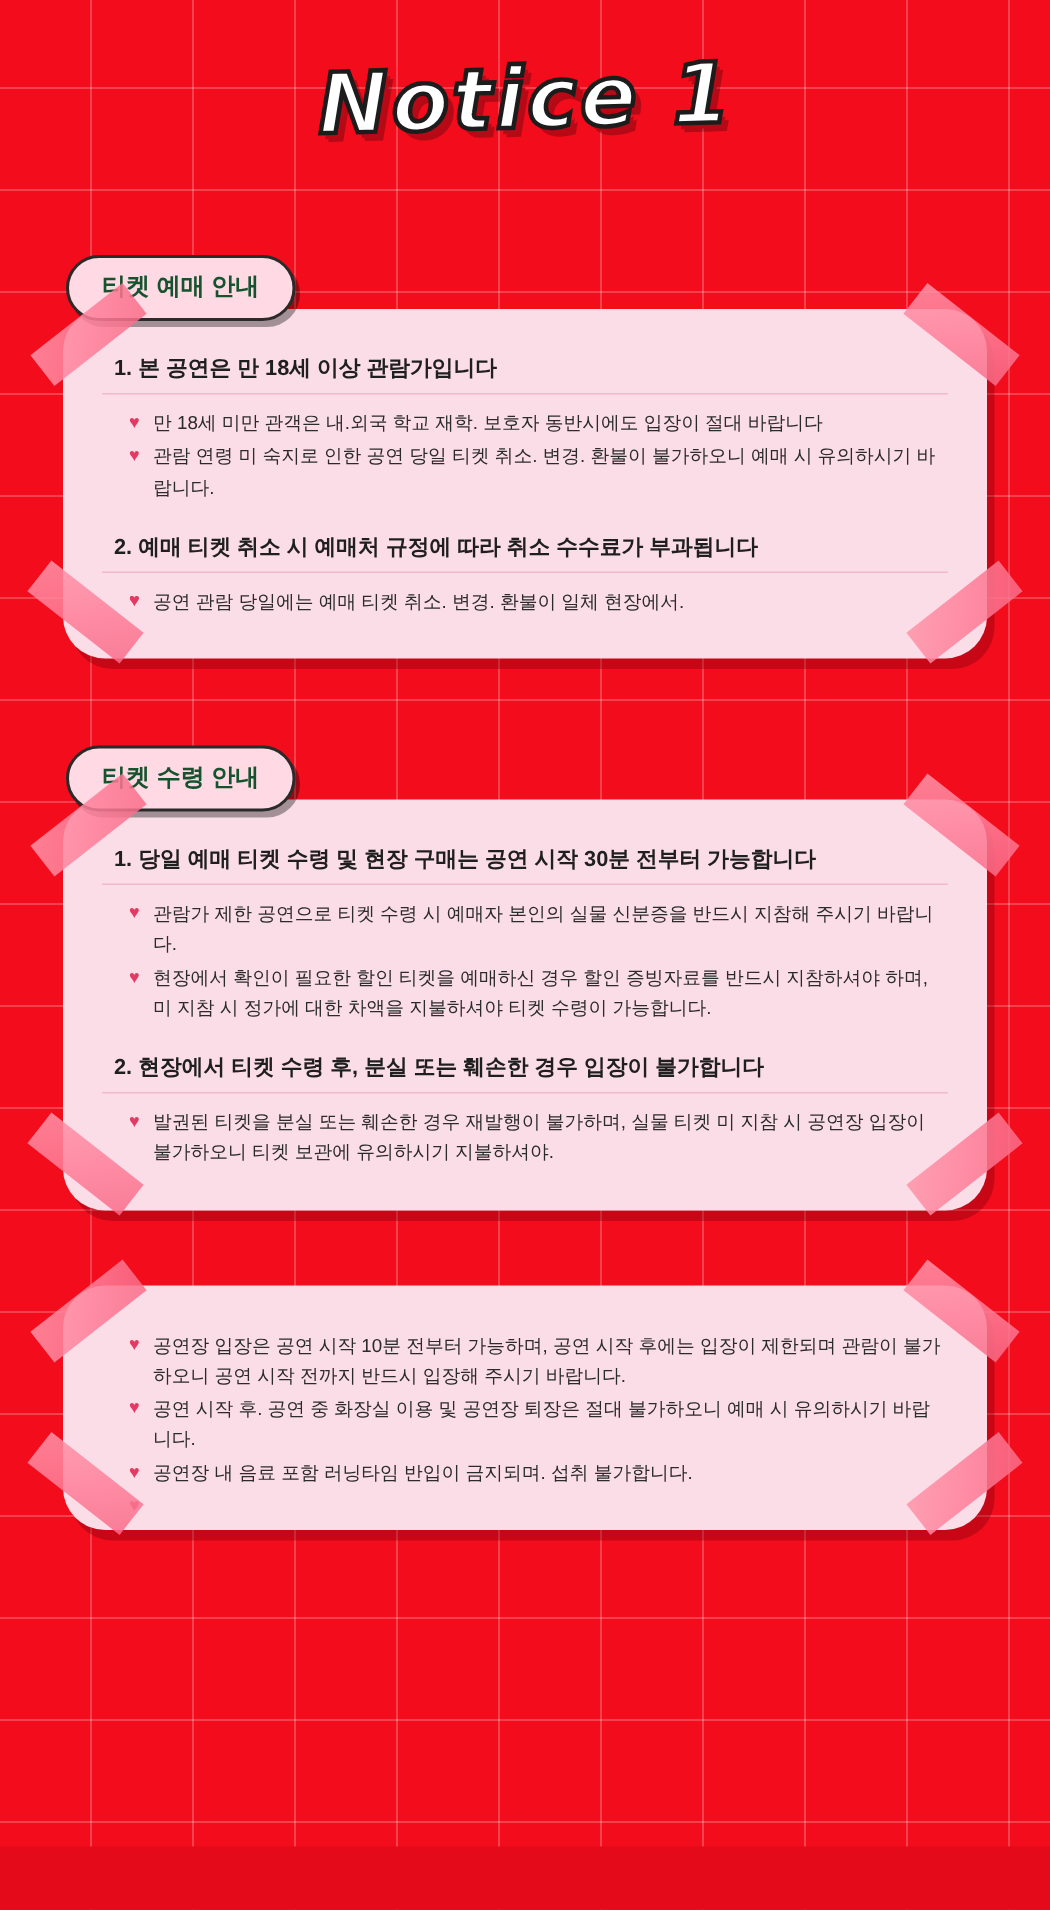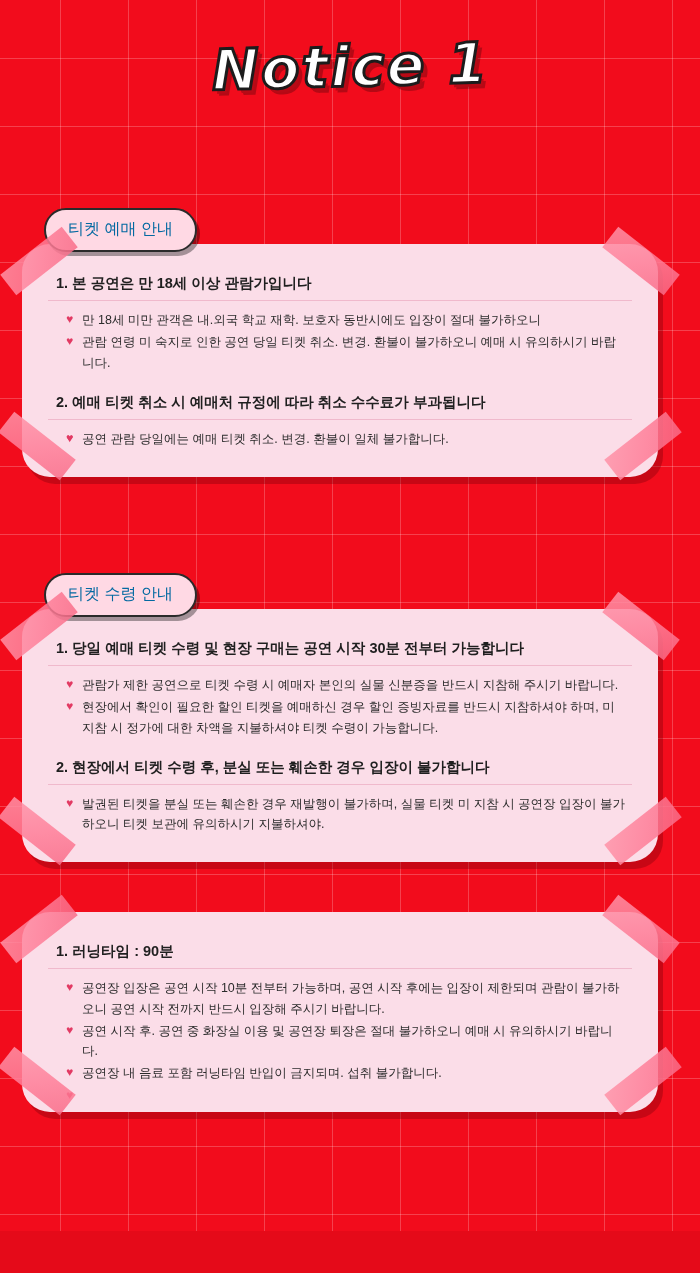--- a/index.html
+++ b/index.html
@@ -66,31 +66,30 @@
   
   .pill {
     position: relative;
     margin-left: 44px;
     display: inline-block;
     background: #ffd9e4;
     border: 2.5px solid #2a2a2a;
     border-radius: 22px;
     padding: 9px 22px 10px 22px;
     font-size: 16px;
-    font-weight: normal;
-    color: #0369a1;
+    font-weight: bold;
+    color: #14532d;
     box-shadow: 3px 4px 0 rgba(0,0,0,0.35);
     z-index: 6;
-    margin-top: 38px;
   }
 
   
   .card {
     position: relative;
-    margin: -8px 42px 0 22px;
+    margin: -8px 42px 0 42px;
     background: #fbdde8;
     border-radius: 28px;
     padding: 30px 26px 26px 26px;
     box-shadow: 5px 7px 0 rgba(120,0,10,0.35);
   }
 
   .tape {
     position: absolute;
     width: 78px;
     height: 26px;
@@ -157,30 +156,30 @@
     <div class="pill">티켓 예매 안내</div>
     <div class="card">
       <div class="tape tl"></div>
       <div class="tape tr"></div>
       <div class="tape bl"></div>
       <div class="tape br"></div>
 
       <div class="block">
         <div class="qnum">1. 본 공연은 만 18세 이상 관람가입니다</div>
         <ul class="bullets">
-          <li><span class="heart">♥</span><span>만 18세 미만 관객은 내.외국 학교 재학. 보호자 동반시에도 입장이 절대 불가하오니</span></li>
+          <li><span class="heart">♥</span><span>만 18세 미만 관객은 내.외국 학교 재학. 보호자 동반시에도 입장이 절대 바랍니다</span></li>
           <li><span class="heart">♥</span><span>관람 연령 미 숙지로 인한 공연 당일 티켓 취소. 변경. 환불이 불가하오니 예매 시 유의하시기 바랍니다.</span></li>
         </ul>
       </div>
 
       <div class="block">
         <div class="qnum">2. 예매 티켓 취소 시 예매처 규정에 따라 취소 수수료가 부과됩니다</div>
         <ul class="bullets">
           <li><span class="heart">♥</span></li>
-          <li><span class="heart">♥</span><span>공연 관람 당일에는 예매 티켓 취소. 변경. 환불이 일체 불가합니다.</span></li>
+          <li><span class="heart">♥</span><span>공연 관람 당일에는 예매 티켓 취소. 변경. 환불이 일체 현장에서.</span></li>
         </ul>
       </div>
     </div>
   </div>
 
   <div class="section" style="margin-top:58px;">
     <div class="pill">티켓 수령 안내</div>
     <div class="card">
       <div class="tape tl"></div>
       <div class="tape tr"></div>
@@ -205,21 +204,20 @@
   </div>
 
   <div class="section" style="margin-top:58px;">
     <div class="card">
       <div class="tape tl"></div>
       <div class="tape tr"></div>
       <div class="tape bl"></div>
       <div class="tape br"></div>
 
       <div class="block">
-        <div class="qnum">1. 러닝타임 : 90분</div>
         <ul class="bullets">
           <li><span class="heart">♥</span><span>공연장 입장은 공연 시작 10분 전부터 가능하며, 공연 시작 후에는 입장이 제한되며 관람이 불가하오니 공연 시작 전까지 반드시 입장해 주시기 바랍니다.</span></li>
           <li><span class="heart">♥</span><span>공연 시작 후. 공연 중 화장실 이용 및 공연장 퇴장은 절대 불가하오니 예매 시 유의하시기 바랍니다.</span></li>
           <li><span class="heart">♥</span><span>공연장 내 음료 포함 러닝타임 반입이 금지되며. 섭취 불가합니다.</span></li>
           <li><span class="heart">♥</span></li>
         </ul>
       </div>
     </div>
   </div>
 

